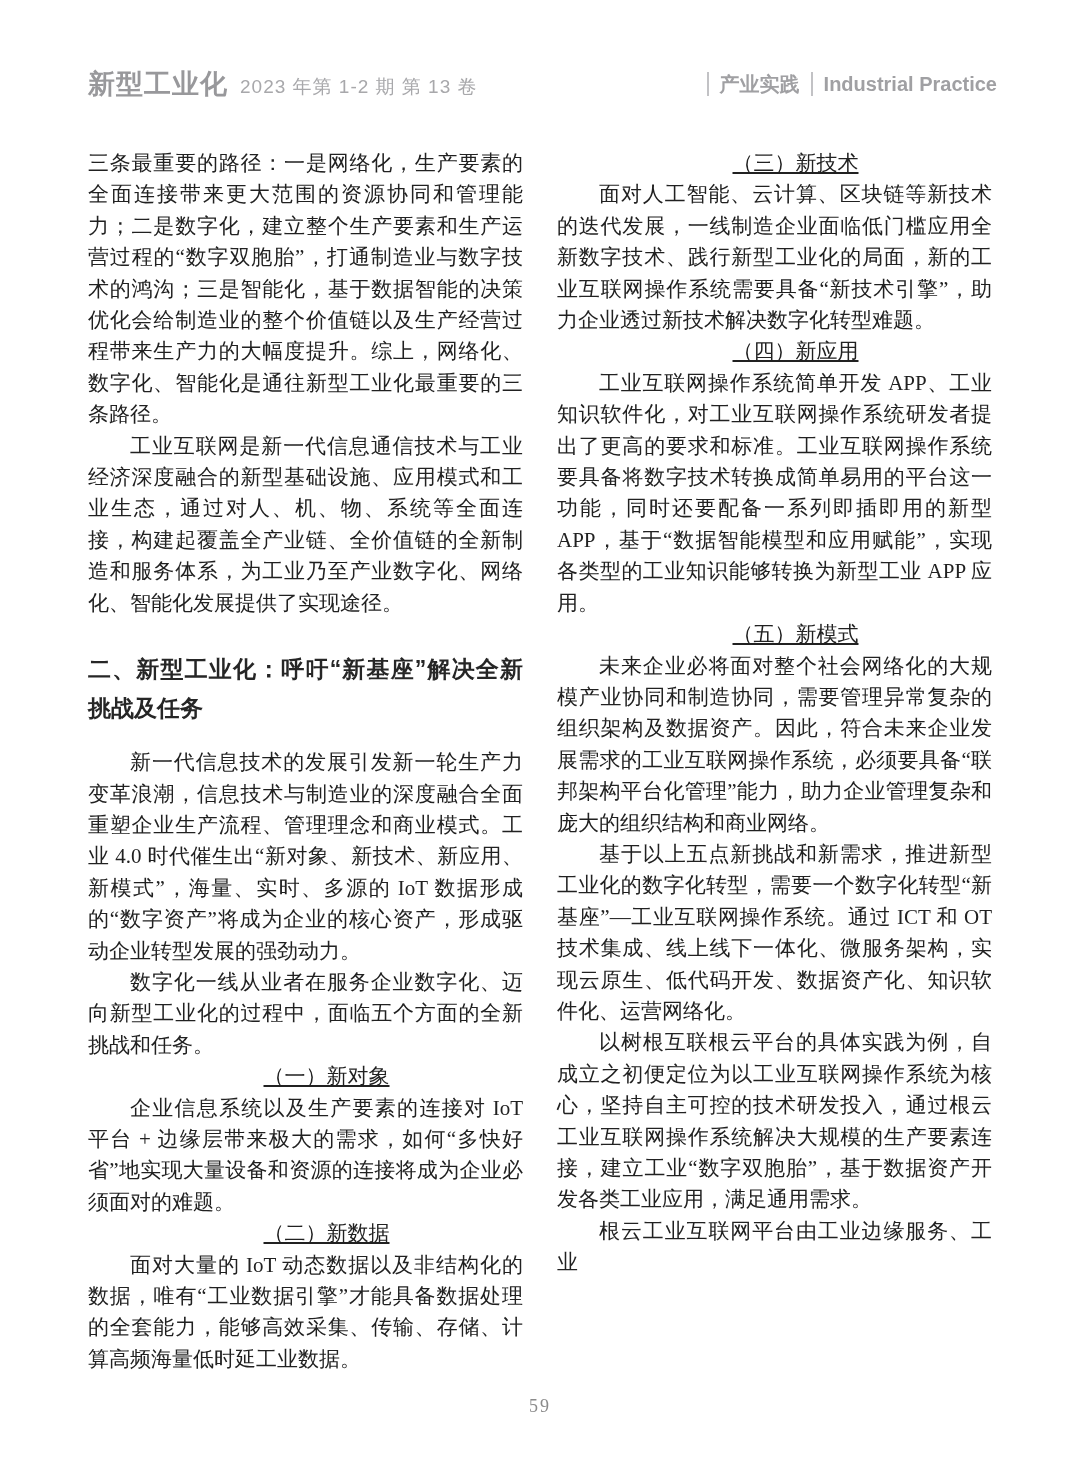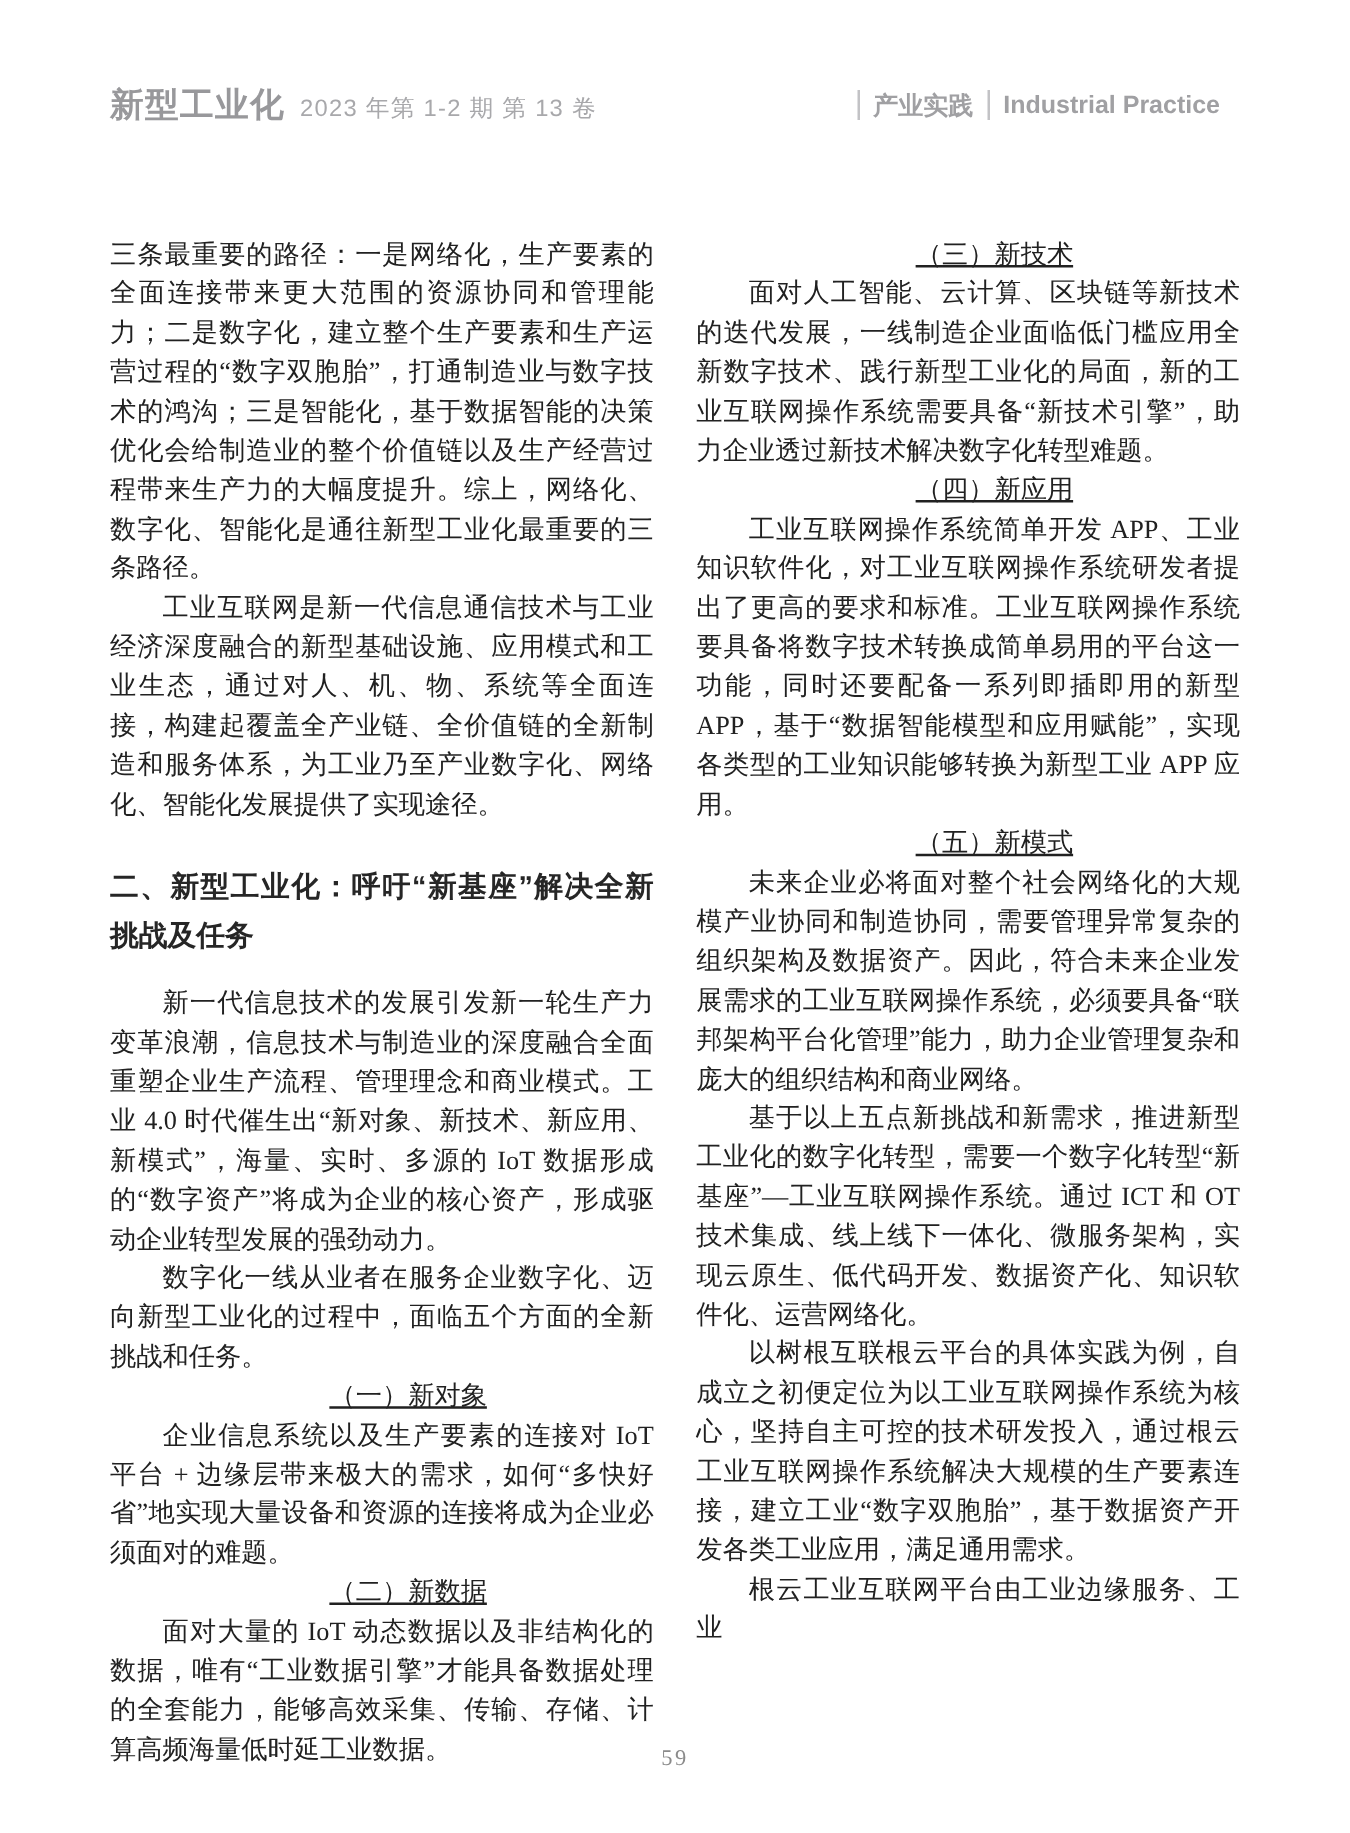--- a/index.html
+++ b/index.html
@@ -14,21 +14,21 @@
     margin: 0 auto;
     background: #ffffff;
     overflow: hidden;
   }
 
   
   .page-header {
     position: absolute;
     top: 66px;
     left: 88px;
-    right: 104px;
+    right: 83px;
     display: flex;
     justify-content: space-between;
     align-items: center;
     font-family: "Liberation Sans", "DejaVu Sans", sans-serif;
     text-align: center;
   }
   .header-left {
     display: flex;
     align-items: baseline;
     gap: 12px;
@@ -61,21 +61,20 @@
   }
 
   
   .columns {
     position: absolute;
     top: 148px;
     left: 88px;
     width: 905px;
     display: flex;
     gap: 34px;
-    margin-top: 40px;
   }
   .col {
     width: 435px;
     flex: 0 0 435px;
   }
   .para, .subheading {
     margin: 0;
     font-family: "Liberation Serif", "DejaVu Serif", serif;
     font-size: 21px;
     line-height: 31.4px;

